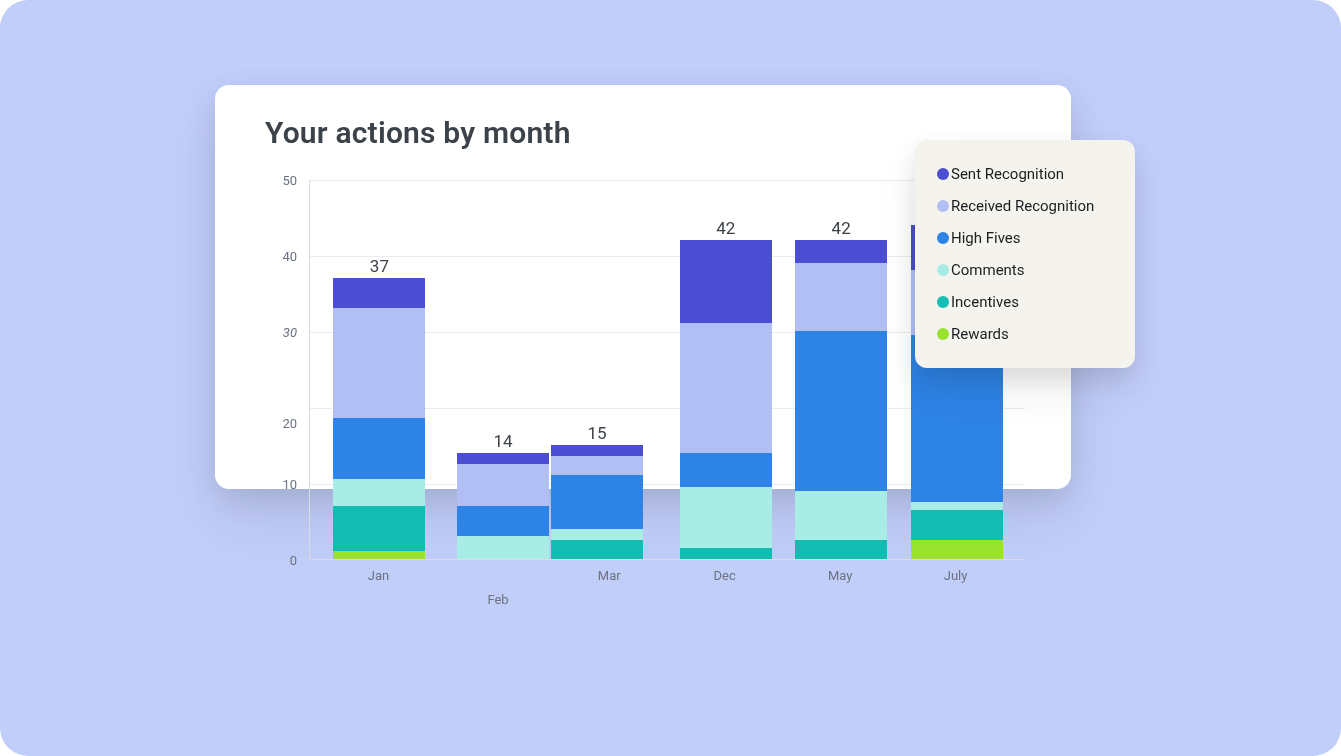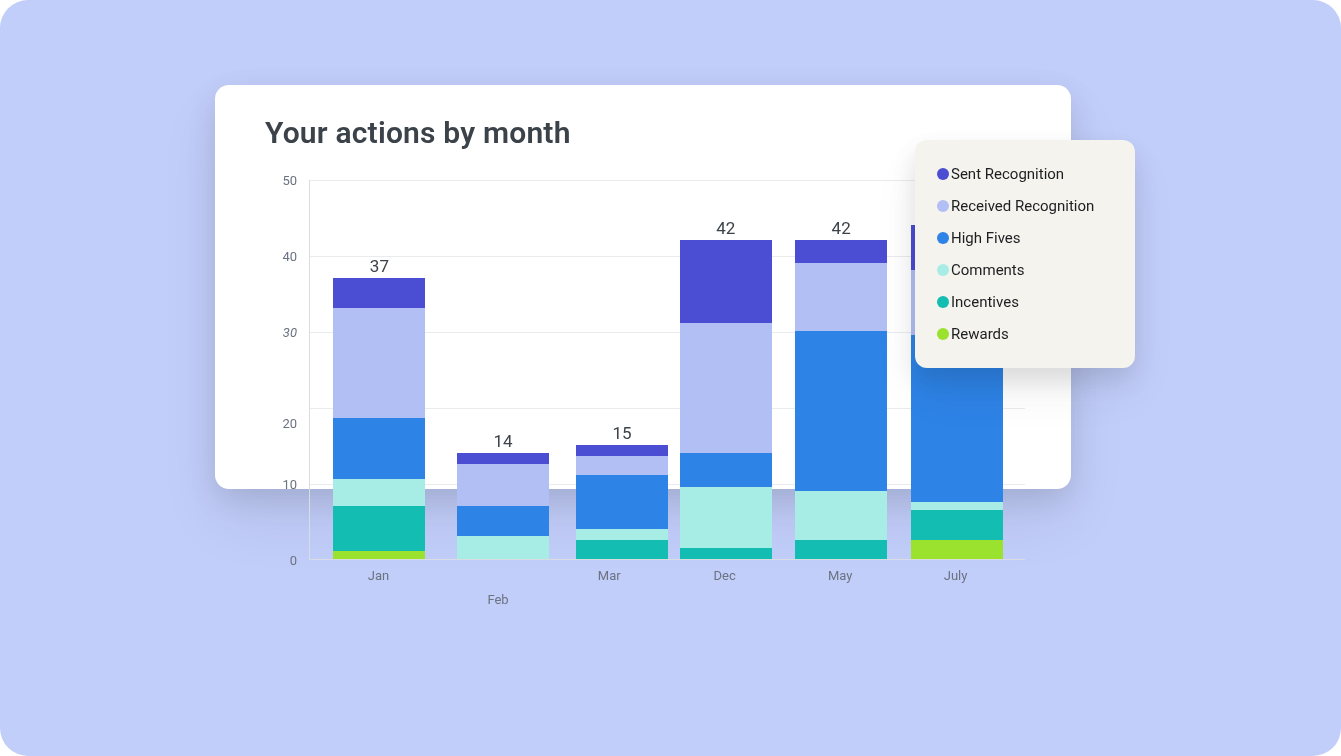--- a/index.html
+++ b/index.html
@@ -179,21 +179,21 @@
               <div class="seg" title="Sent Recognition: 4" style="height: 30.4px; background: rgb(75, 77, 211);"></div>
               <div class="bar-label">37</div>
             </div>
             <div class="bar" style="left: 147px;">
               <div class="seg" title="Comments: 3" style="height: 22.8px; background: rgb(167, 237, 229);"></div>
               <div class="seg" title="High Fives: 4" style="height: 30.4px; background: rgb(46, 131, 230);"></div>
               <div class="seg" title="Received Recognition: 5.5" style="height: 41.8px; background: rgb(178, 191, 244);"></div>
               <div class="seg" title="Sent Recognition: 1.5" style="height: 11.4px; background: rgb(75, 77, 211);"></div>
               <div class="bar-label">14</div>
             </div>
-            <div class="bar" style="left: 266px;">
+            <div class="bar" style="left: 241px;">
               <div class="seg" title="Incentives: 2.5" style="height: 19px; background: rgb(20, 189, 177);"></div>
               <div class="seg" title="Comments: 1.5" style="height: 11.4px; background: rgb(167, 237, 229);"></div>
               <div class="seg" title="High Fives: 7" style="height: 53.2px; background: rgb(46, 131, 230);"></div>
               <div class="seg" title="Received Recognition: 2.5" style="height: 19px; background: rgb(178, 191, 244);"></div>
               <div class="seg" title="Sent Recognition: 1.5" style="height: 11.4px; background: rgb(75, 77, 211);"></div>
               <div class="bar-label">15</div>
             </div>
             <div class="bar" style="left: 369.714px;">
               <div class="seg" title="Incentives: 1.5" style="height: 11.4px; background: rgb(20, 189, 177);"></div>
               <div class="seg" title="Comments: 8" style="height: 60.8px; background: rgb(167, 237, 229);"></div>

